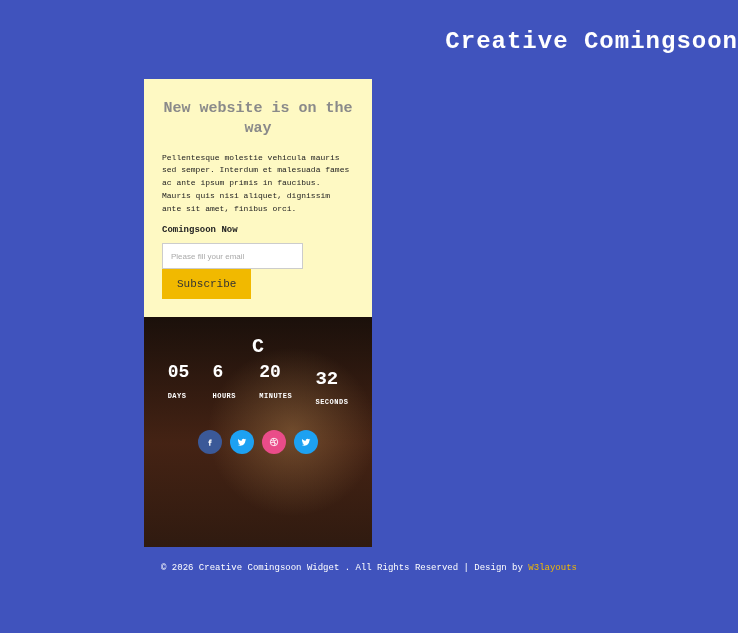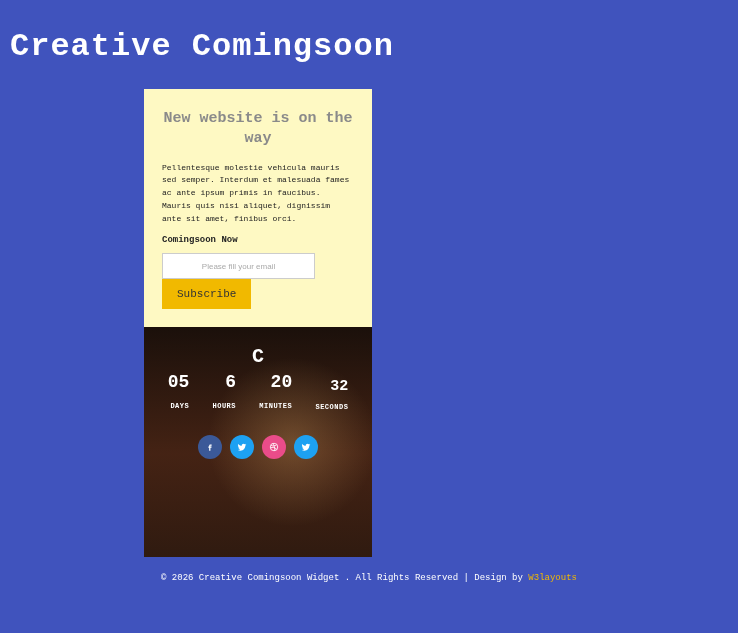--- a/index.html
+++ b/index.html
@@ -5,25 +5,25 @@
 * { margin: 0; padding: 0; box-sizing: border-box; }
 body {
   background: #4053bd;
   font-family: Arial, sans-serif;
   width: 738px;
   height: 633px;
   overflow: hidden;
 }
 .page-title {
   color: #fff;
-  text-align: left;
-  font-family: "Courier New", monospace;
-  font-size: 32px;
-  font-weight: bold;
-  padding: 28px 10px 24px;
+  text-align: right;
+  font-family: "Courier New", monospace;
+  font-size: 24px;
+  font-weight: bold;
+  padding: 28px 0 24px;
   letter-spacing: 1px;
 }
 .card {
   width: 228px;
   margin-left: 144px;
   background: #fef9c3;
 }
 .upper {
   padding: 20px 18px 18px;
 }
@@ -43,29 +43,28 @@
   margin-bottom: 10px;
 }
 .sub-label {
   color: #222;
   font-family: "Courier New", monospace;
   font-size: 9px;
   font-weight: bold;
   margin-bottom: 8px;
 }
 .email-input {
-  width: 153px;
+  width: 141px;
   height: 26px;
   border: 1px solid #ccc;
   font-size: 8px;
   padding: 0 8px;
   display: block;
   color: #999;
   font-family: Arial, sans-serif;
-  text-align: center;
 }
 .email-input::placeholder { color: #aaa; }
 .sub-btn {
   background: #f1b900;
   border: none;
   color: #333;
   font-size: 11px;
   padding: 9px 15px;
   cursor: pointer;
   font-family: Liberation Mono, monospace;
@@ -98,34 +97,34 @@
   font-family: "Courier New", monospace;
   font-size: 15px;
   font-weight: bold;
   margin-bottom: 28px;
 }
 .countdown {
   display: flex;
   justify-content: space-around;
   margin-bottom: 24px;
 }
-.cd-item { text-align: right; }
+.cd-item { text-align: left; }
 .cd-val {
   font-family: "Courier New", monospace;
   font-size: 18px;
   font-weight: bold;
   margin-bottom: 10px;
 }
 .cd-lbl {
   font-family: Liberation Mono, monospace;
   font-size: 7px;
   font-weight: bold;
   letter-spacing: 0.5px;
 }
-.cd-item.sec .cd-val { font-size: 15px; margin-top: 6px; margin-bottom: 8px; }
+.cd-item.sec .cd-val { font-size: 19px; margin-top: 6px; margin-bottom: 8px; }
 .socials {
   display: flex;
   justify-content: center;
   gap: 8px;
 }
 .social {
   width: 24px;
   height: 24px;
   border-radius: 50%;
   display: flex;

